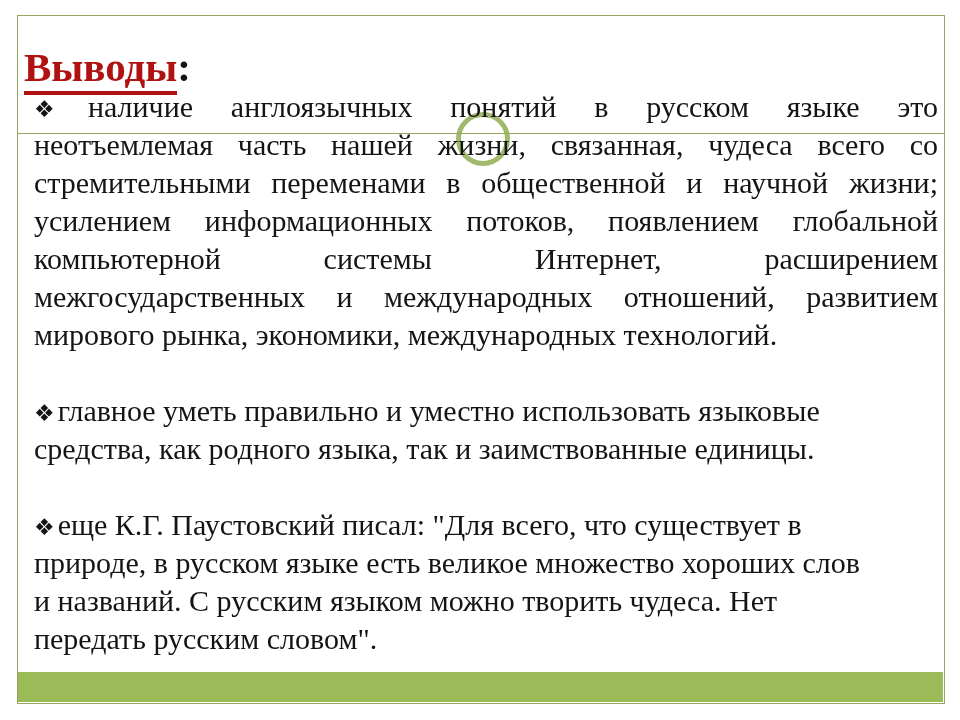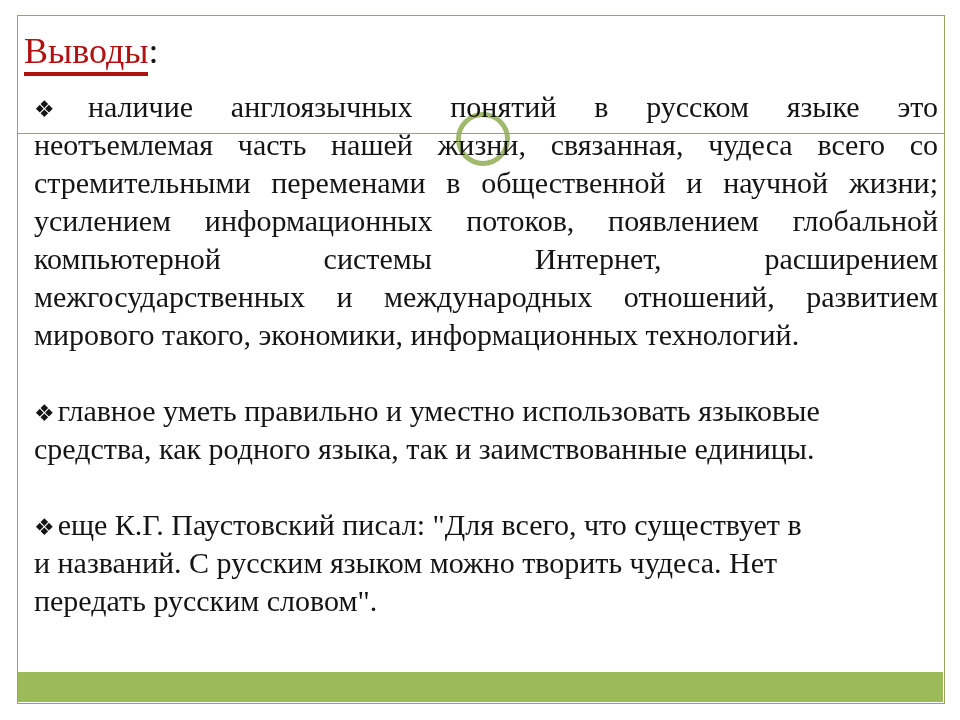--- a/index.html
+++ b/index.html
@@ -6,21 +6,21 @@
   .slide{
     position:relative;width:960px;height:720px;background:#ffffff;overflow:hidden;
     font-family:"Liberation Serif", "DejaVu Serif", serif;
   }
   
   .frame{position:absolute;left:17px;top:15px;width:926px;height:687px;border:1px solid #9CA464;}
   .hrule{position:absolute;left:17px;top:133px;width:927px;height:1px;background:#9CA464;}
   .ring{position:absolute;left:456px;top:112px;width:44px;height:44px;border:5px solid #8FAD52;border-radius:50%;opacity:.85;background:transparent;}
   .greenbar{position:absolute;left:18px;top:672px;width:925px;height:30px;background:#9BBA58;}
   
-  .title{position:absolute;left:24px;top:26px;margin:0;font-size:36px;line-height:50px;font-weight:normal;color:#B01111;letter-spacing:0;}
+  .title{position:absolute;left:24px;top:42px;margin:0;font-size:41px;line-height:50px;font-weight:bold;color:#B01111;letter-spacing:0;}
   .title-word{border-bottom:4px solid #B01111;padding-bottom:1px;}
   .title-colon{color:#141414;}
   
   .body{position:absolute;left:22px;top:88px;width:916px;color:#141414;font-size:30px;}
   .para{margin:0 0 38px 12px;}
   .para:last-child{margin-bottom:0;}
   .line{height:38px;line-height:38px;white-space:nowrap;overflow:visible;}
   .line.just{text-align:justify;text-align-last:justify;white-space:normal;}
   .bullet{font-family:"DejaVu Sans", sans-serif;font-size:23px;margin-right:3px;color:#141414;}
 </style>
@@ -38,28 +38,29 @@
 
   <div class="body">
 
     <div class="para">
       <div class="line just"><span class="bullet">❖</span><span>наличие англоязычных понятий в русском языке это</span></div>
       <div class="line just">неотъемлемая часть нашей жизни, связанная, чудеса всего со</div>
       <div class="line just">стремительными переменами в общественной и научной жизни;</div>
       <div class="line just">усилением информационных потоков, появлением глобальной</div>
       <div class="line just">компьютерной системы Интернет, расширением</div>
       <div class="line just">межгосударственных и международных отношений, развитием</div>
-      <div class="line">мирового такого, экономики, информационных технологий.</div>
+      <div class="line">мирового рынка, экономики, международных технологий.</div>
     </div>
 
     <div class="para">
       <div class="line"><span class="bullet">❖</span><span>главное уметь правильно и уместно использовать языковые</span></div>
       <div class="line">средства, как родного языка, так и заимствованные единицы.</div>
     </div>
 
     <div class="para">
       <div class="line"><span class="bullet">❖</span><span>еще К.Г. Паустовский писал: "Для всего, что существует в</span></div>
+      <div class="line">природе, в русском языке есть великое множество хороших слов</div>
       <div class="line">и названий. С русским языком можно творить чудеса. Нет</div>
       <div class="line">передать русским словом".</div>
     </div>
 
   </div>
 </div>
 
 </body></html>

